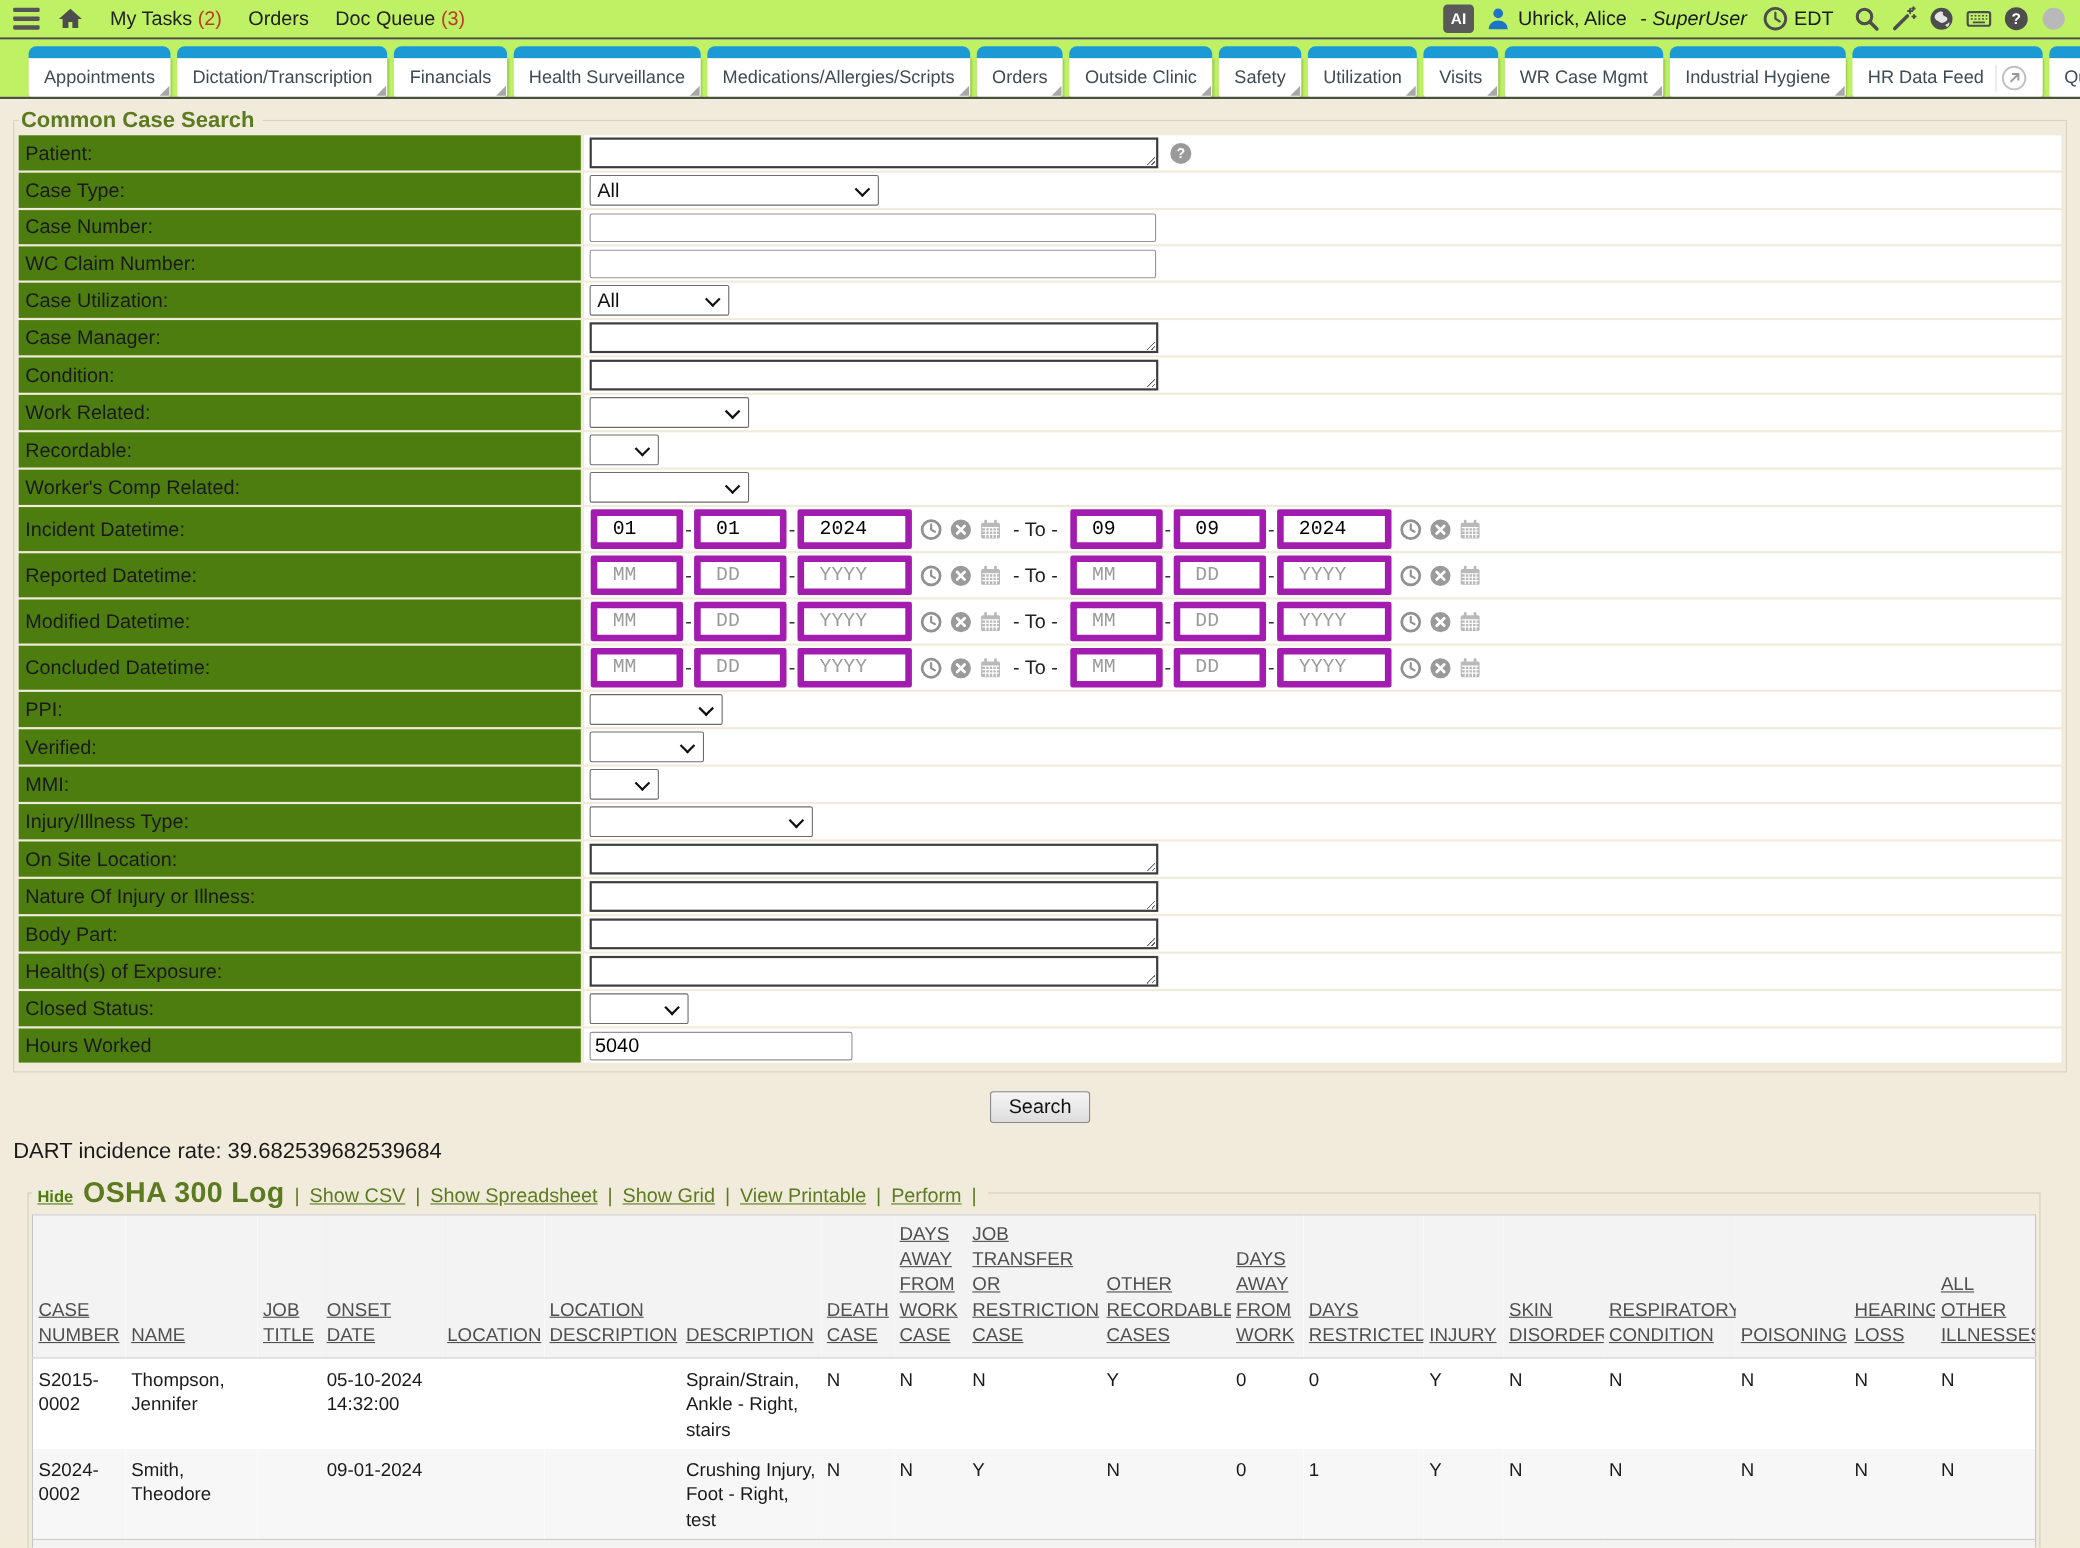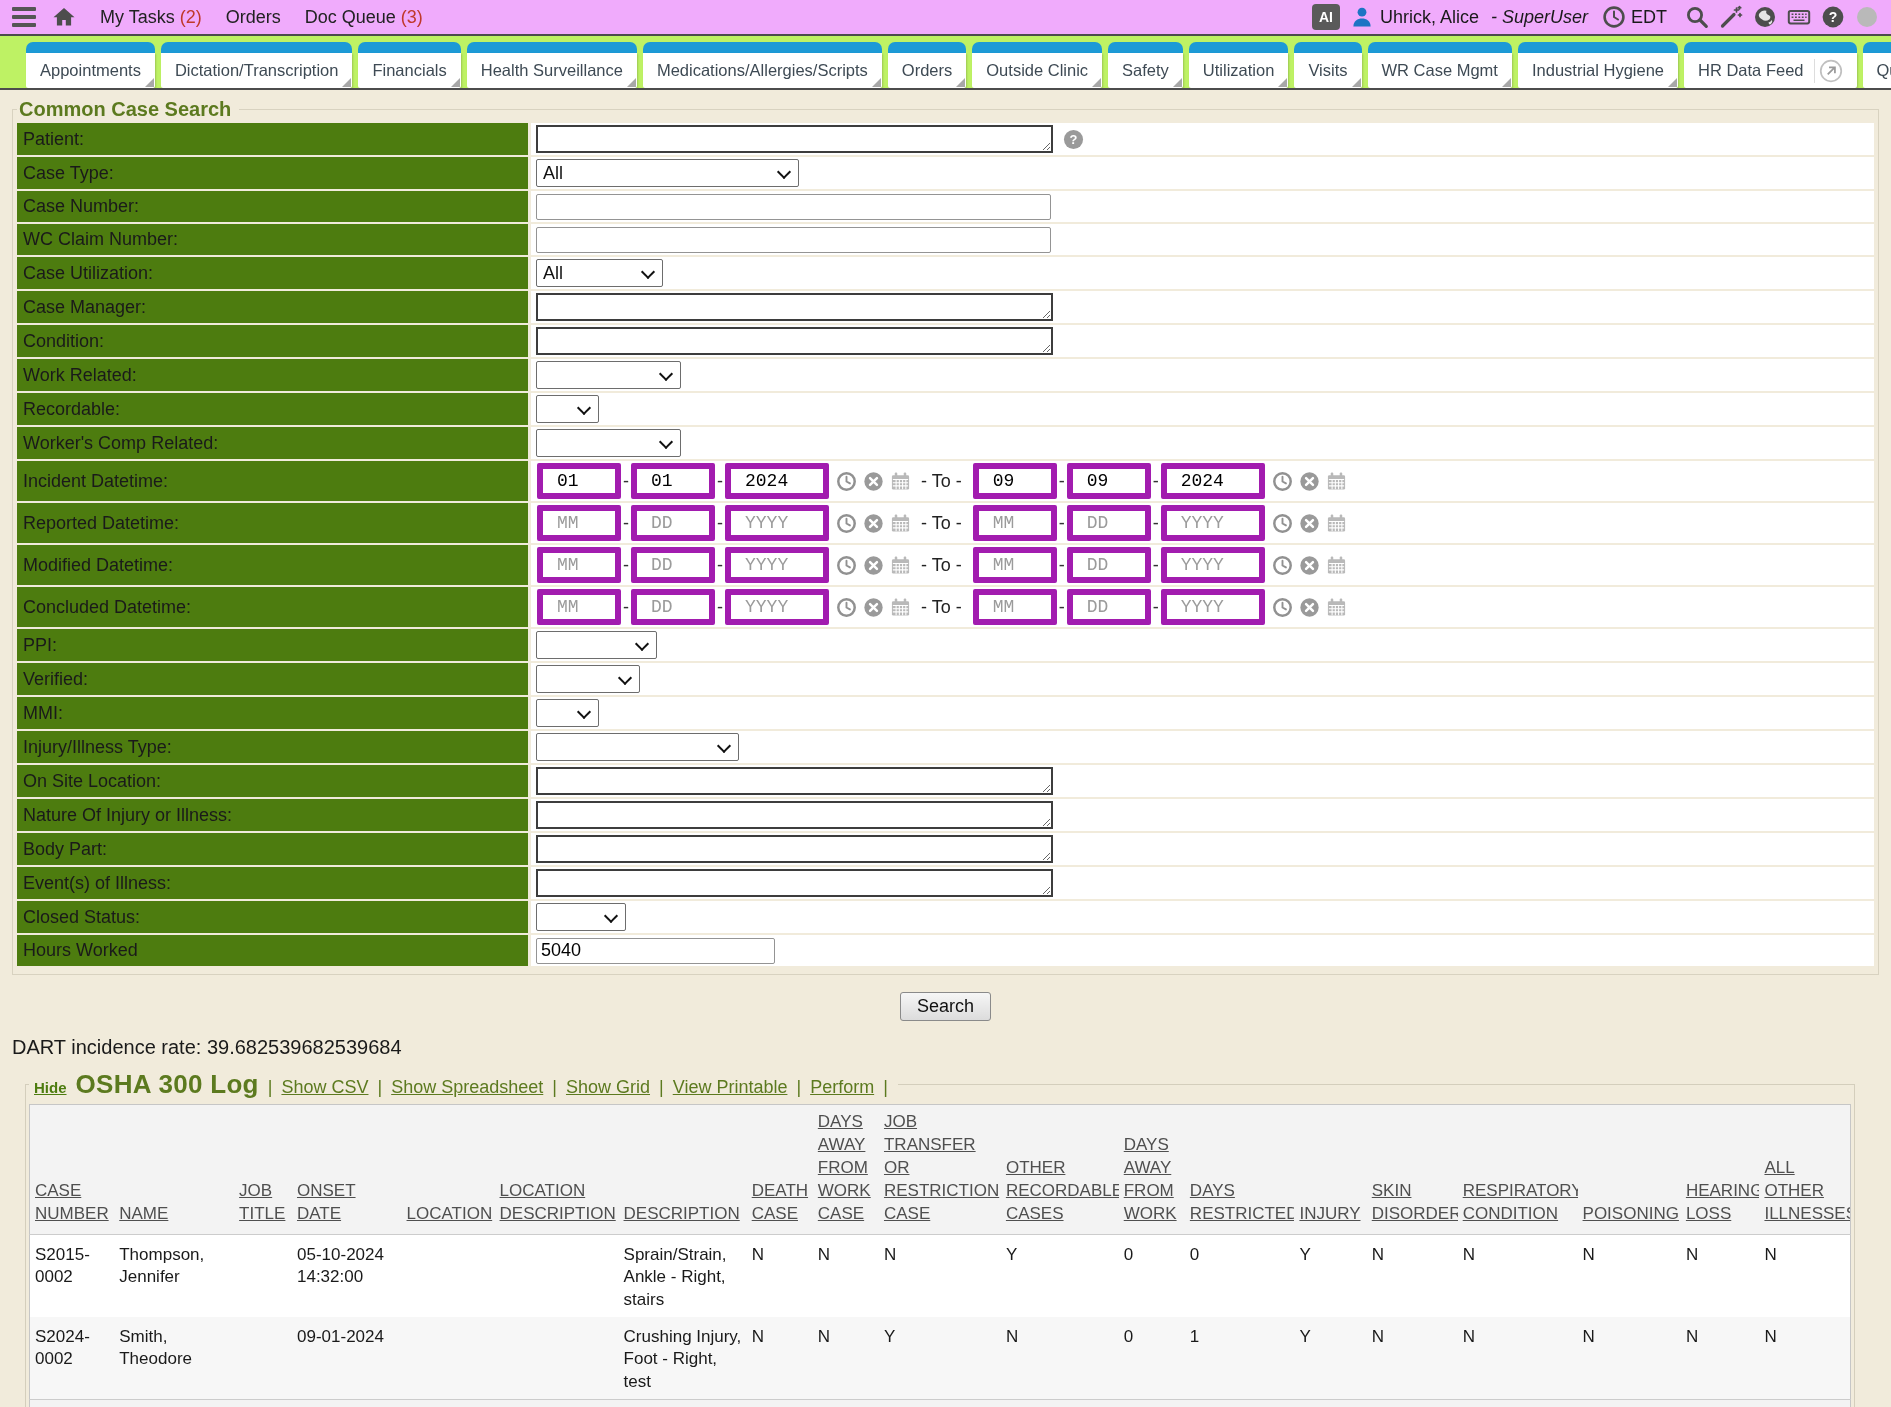--- a/index.html
+++ b/index.html
@@ -2,21 +2,21 @@
 <html><head>
 <meta charset="utf-8">
 <style>
   html,body{margin:0;padding:0}
   body{
     width:1891px;height:1407px;overflow:hidden;position:relative;
     background:#f1ebdb;
     font-family:"Liberation Sans", sans-serif;color:#1a1a1a;
   }
   
-  .topbar{height:34px;background:#f0abfc;border-bottom:2px solid #4c4c4c;
+  .topbar{height:34px;background:#bef264;border-bottom:2px solid #4c4c4c;
     display:flex;align-items:center;padding:0 12px;gap:14px}
   .hamburger{display:flex;flex-direction:column;gap:4px;cursor:pointer;margin-right:2px}
   .hamburger i{display:block;width:24px;height:4px;background:#555;border-radius:1px}
   .tic{width:24px;height:24px;flex:none}
   .nav-items{display:flex;gap:24px;margin-left:10px}
   .nav-item{font-size:18px;color:#222;cursor:pointer;white-space:nowrap}
   .cnt{color:#c0392b}
   .topbar-right{margin-left:auto;display:flex;align-items:center;gap:10px}
   .ai-badge{width:28px;height:26px;background:#5a5a5a;color:#fff;border-radius:4px;
     font-weight:bold;font-size:14px;display:flex;align-items:center;justify-content:center}
@@ -576,21 +576,21 @@
             <textarea class="tarea" style="width: 505px;" rows="1"></textarea>
           </div>
         </div>
         <div class="frow">
           <div class="flabel">Body Part:</div>
           <div class="fctl">
             <textarea class="tarea" style="width: 505px;" rows="1"></textarea>
           </div>
         </div>
         <div class="frow">
-          <div class="flabel">Event(s) of Illness:</div>
+          <div class="flabel">Health(s) of Exposure:</div>
           <div class="fctl">
             <textarea class="tarea" style="width: 505px;" rows="1"></textarea>
           </div>
         </div>
         <div class="frow">
           <div class="flabel">Closed Status:</div>
           <div class="fctl">
             <span class="sel" style="width:90px"><select><option></option></select><span class="chev"></span></span>
           </div>
         </div>

